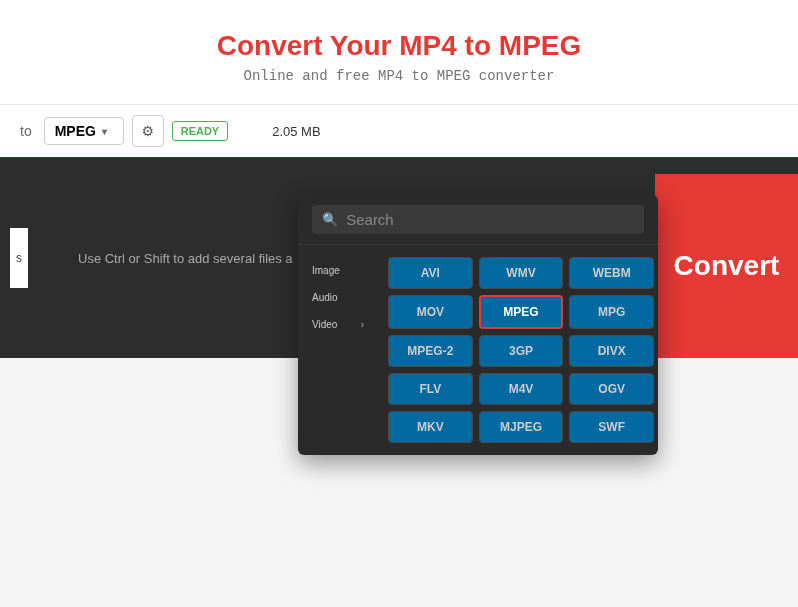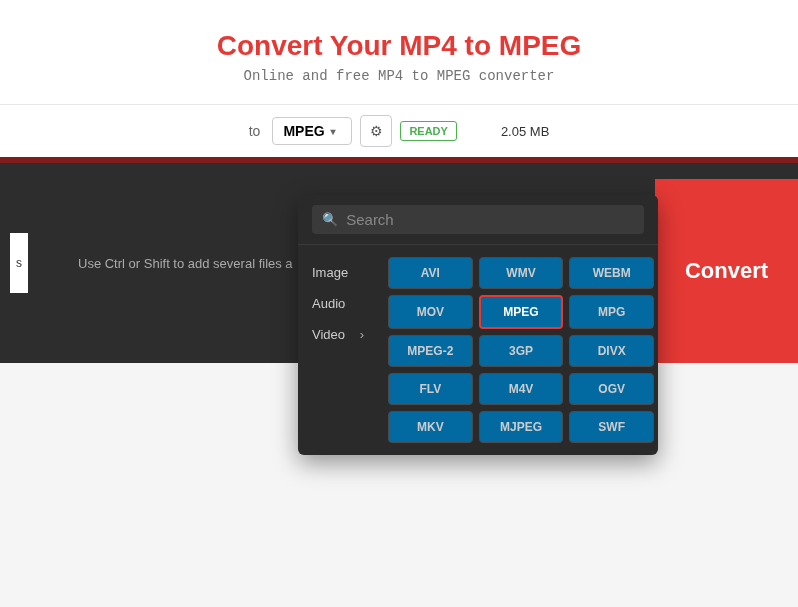--- a/index.html
+++ b/index.html
@@ -40,22 +40,21 @@
       font-size: 16px;
       cursor: pointer;
     }
 
     .toolbar-section {
       background: #fff;
       display: flex;
       align-items: center;
       padding: 10px 20px;
       gap: 8px;
-      justify-content: center;
-      border-bottom: 6px solid #7f1d1d;
+      border-bottom: 1px solid #7f1d1d;
       position: relative;
       z-index: 1;
     }
 
     .to-label {
       font-size: 14px;
       color: #666;
       margin-right: 4px;
     }
 
@@ -133,21 +132,21 @@
     }
 
     .convert-btn {
       position: absolute;
       right: 0;
       top: 16px;
       bottom: 0;
       width: 143px;
       background: #e53935;
       color: #fff;
-      font-size: 22px;
+      font-size: 28px;
       font-weight: 700;
       border: none;
       cursor: pointer;
       display: flex;
       align-items: center;
       justify-content: center;
     }
 
     .phase-label {
       position: absolute;
@@ -208,21 +207,21 @@
     }
 
     .popup-categories {
       width: 80px;
       padding: 0 10px;
       flex-shrink: 0;
     }
 
     .category-item {
       color: #ccc;
-      font-size: 13px;
+      font-size: 10px;
       padding: 8px 4px;
       cursor: pointer;
       display: flex;
       align-items: center;
       justify-content: space-between;
     }
 
     .popup-formats {
       flex: 1;
       display: grid;

